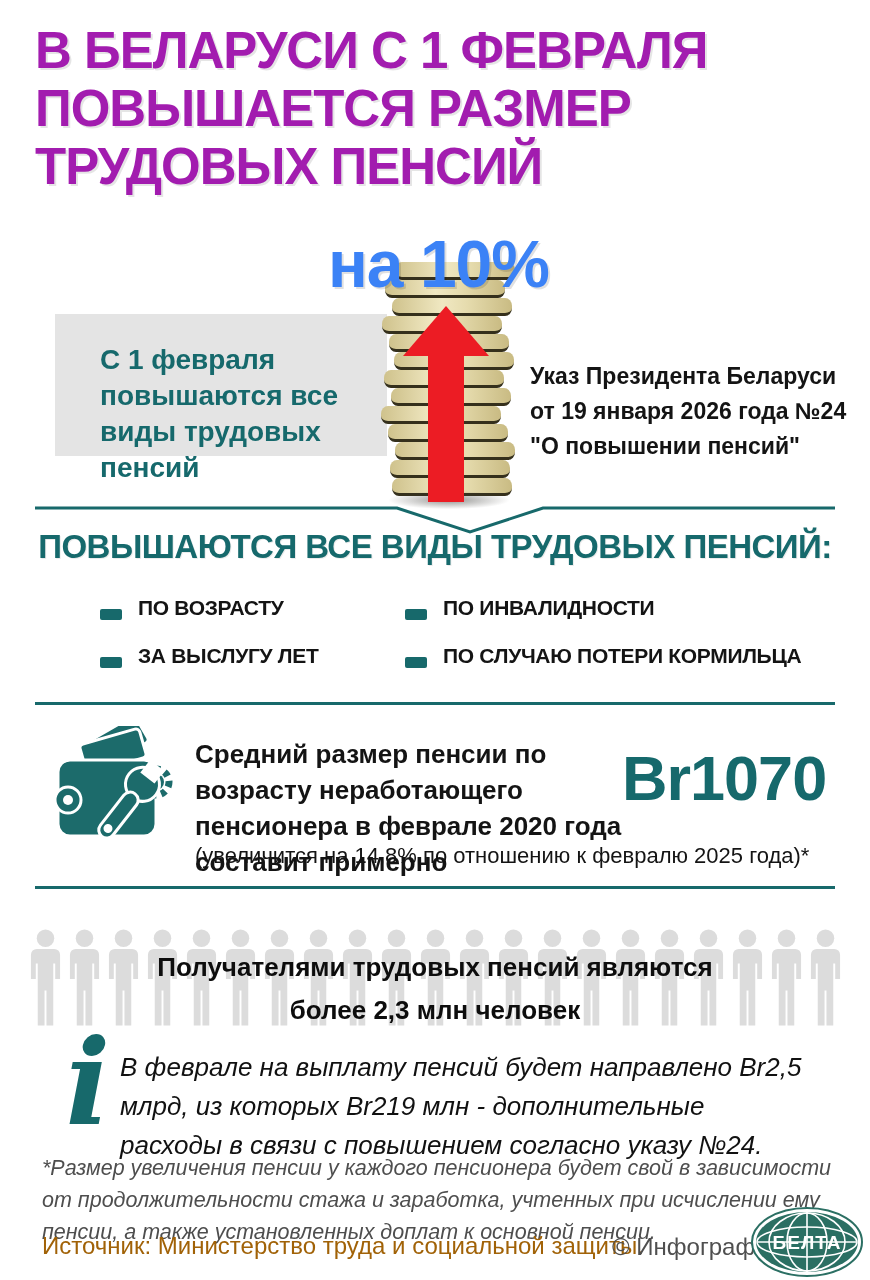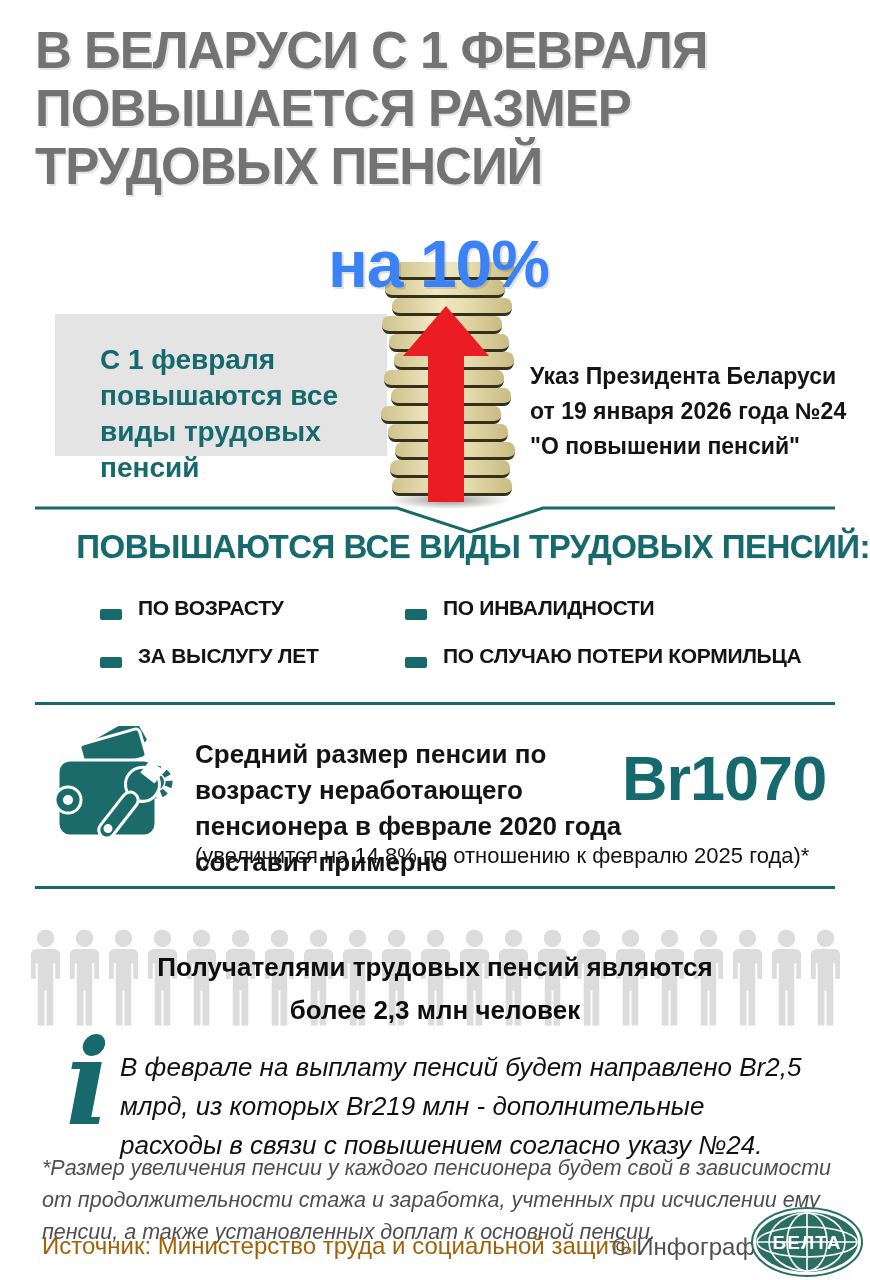--- a/index.html
+++ b/index.html
@@ -4,21 +4,21 @@
 <style>
   html,body{margin:0;padding:0;background:#ffffff;}
   .page{
     position:relative;width:870px;height:1280px;background:#ffffff;overflow:hidden;
     font-family:"Liberation Sans",sans-serif;color:#1a1a1a;
   }
   
   .title{
     position:absolute;left:35px;top:22px;
     font-size:51px;font-weight:bold;line-height:58px;letter-spacing:-1px;
-    color:#737373;text-shadow:2px 2px 0 rgba(0,0,0,0.10);
+    color:#a21caf;text-shadow:2px 2px 0 rgba(0,0,0,0.10);
   }
   .increase{
     position:absolute;left:328px;top:226px;
     font-size:66px;font-weight:bold;letter-spacing:-1px;
     color:#3b82f6;text-shadow:2px 2px 0 rgba(0,0,0,0.12);z-index:5;
   }
   
   .coin-stack{position:absolute;left:383px;top:262px;width:132px;height:250px;z-index:2;}
   .coins{position:absolute;left:0;top:0;width:132px;}
   .coin{height:15px;width:120px;border-radius:7px/8px;
@@ -33,21 +33,21 @@
   
   .intro-box{position:absolute;left:55px;top:314px;width:332px;height:142px;background:#e4e4e4;}
   .intro-text{position:absolute;left:45px;top:28px;width:285px;
     font-size:28px;font-weight:bold;line-height:36px;color:#16696c;}
   
   .decree{position:absolute;left:530px;top:342px;
     font-size:23px;font-weight:bold;line-height:35px;color:#141414;margin-top:17px;}
   
   .chevron-divider{position:absolute;left:35px;top:506px;width:800px;height:30px;}
   
-  .types-heading{position:absolute;left:0;top:528px;width:870px;text-align:right;
+  .types-heading{position:absolute;left:0;top:528px;width:870px;text-align:center;
     font-size:33px;font-weight:bold;letter-spacing:-0.5px;color:#16696c;
     text-shadow:1px 1px 0 rgba(0,0,0,0.08);}
   .type-item{position:absolute;display:flex;align-items:flex-end;}
   .bullet{width:22px;height:11px;background:#17696b;border-radius:2px;margin-right:16px;flex:0 0 auto;}
   .type-label{font-size:21px;font-weight:bold;color:#141414;letter-spacing:-0.3px;}
   .ti-0{left:100px;top:596px;}
   .ti-1{left:100px;top:644px;}
   .ti-2{left:405px;top:596px;}
   .ti-3{left:405px;top:644px;}
   

